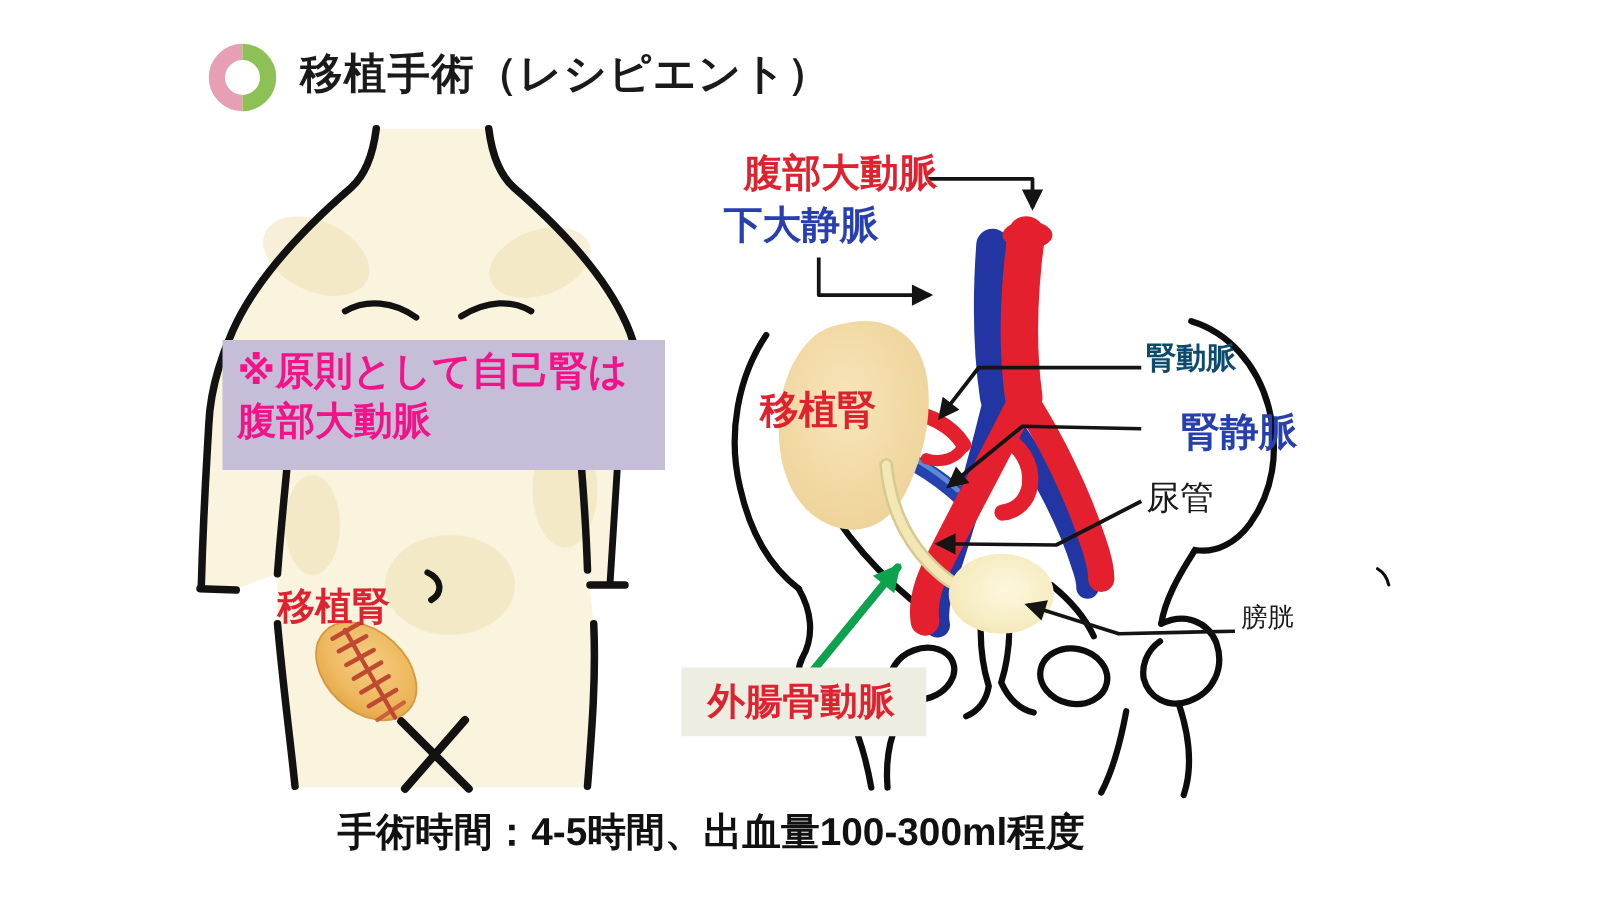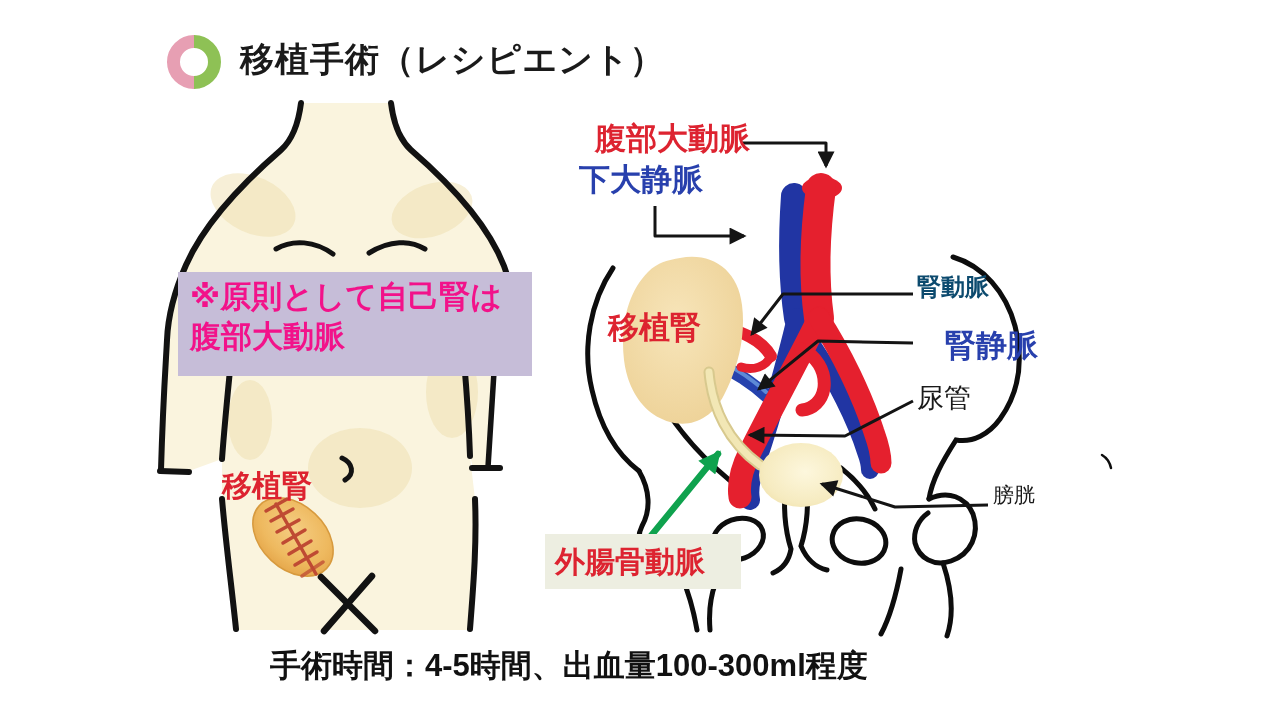--- a/index.html
+++ b/index.html
@@ -20,21 +20,21 @@
   .lbl-bladder{left:993px;top:484px;font-size:21px;font-weight:500;color:#191919;}
   .lbl-graft-l{left:222px;top:470px;font-size:30px;font-weight:700;color:#dd2330;}
   .note-box{
     position:absolute;left:178px;top:272px;width:354px;height:104px;
     background:#c6bdd8;color:#f2128a;font-size:31px;font-weight:700;
     line-height:1.28;padding:5px 0 0 12px;box-sizing:border-box;
   }
   .hl-box{
     position:absolute;left:545px;top:534px;width:196px;height:55px;
     background:#edeee1;color:#dd2330;font-size:30px;font-weight:700;
-    line-height:55px;padding-left:10px;box-sizing:border-box;
+    line-height:55px;padding-left:21px;box-sizing:border-box;
   }
   .caption{
     position:absolute;left:270px;top:645px;width:740px;text-align:left;
     font-size:31px;font-weight:700;color:#111;
   }
 </style>
 </head>
 <body>
 
 <div class="stage">

